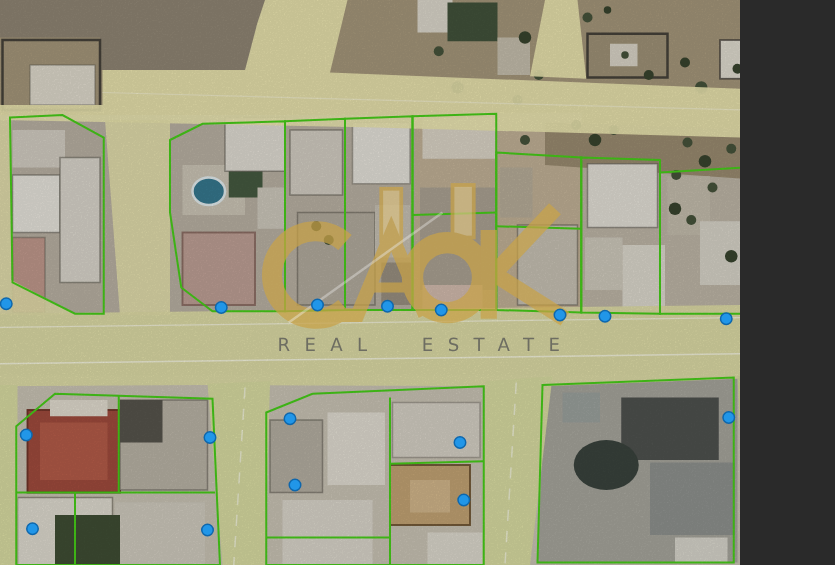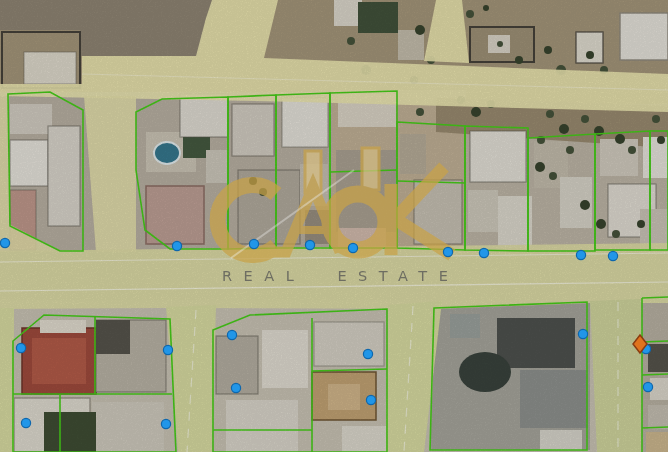--- a/index.html
+++ b/index.html
@@ -1,17 +1,17 @@
 <!DOCTYPE html>
 <html><head>
 <meta charset="utf-8">
 <style>
   html,body { margin:0; padding:0; background:#2a2a2a; }
   .map-viewport {
-    position:relative; width:668px; height:452px; overflow:hidden;
+    position:relative; width:592px; height:452px; overflow:hidden;
     background:#b3a997; font-family:"DejaVu Sans", sans-serif;
   }
   .map-viewport svg { display:block; }
   .tagline {
     font-family:"DejaVu Sans", sans-serif;
     font-size:14.5px;
     letter-spacing:11.5px;
     fill:#63635c;
     opacity:0.88;
     white-space:pre;

